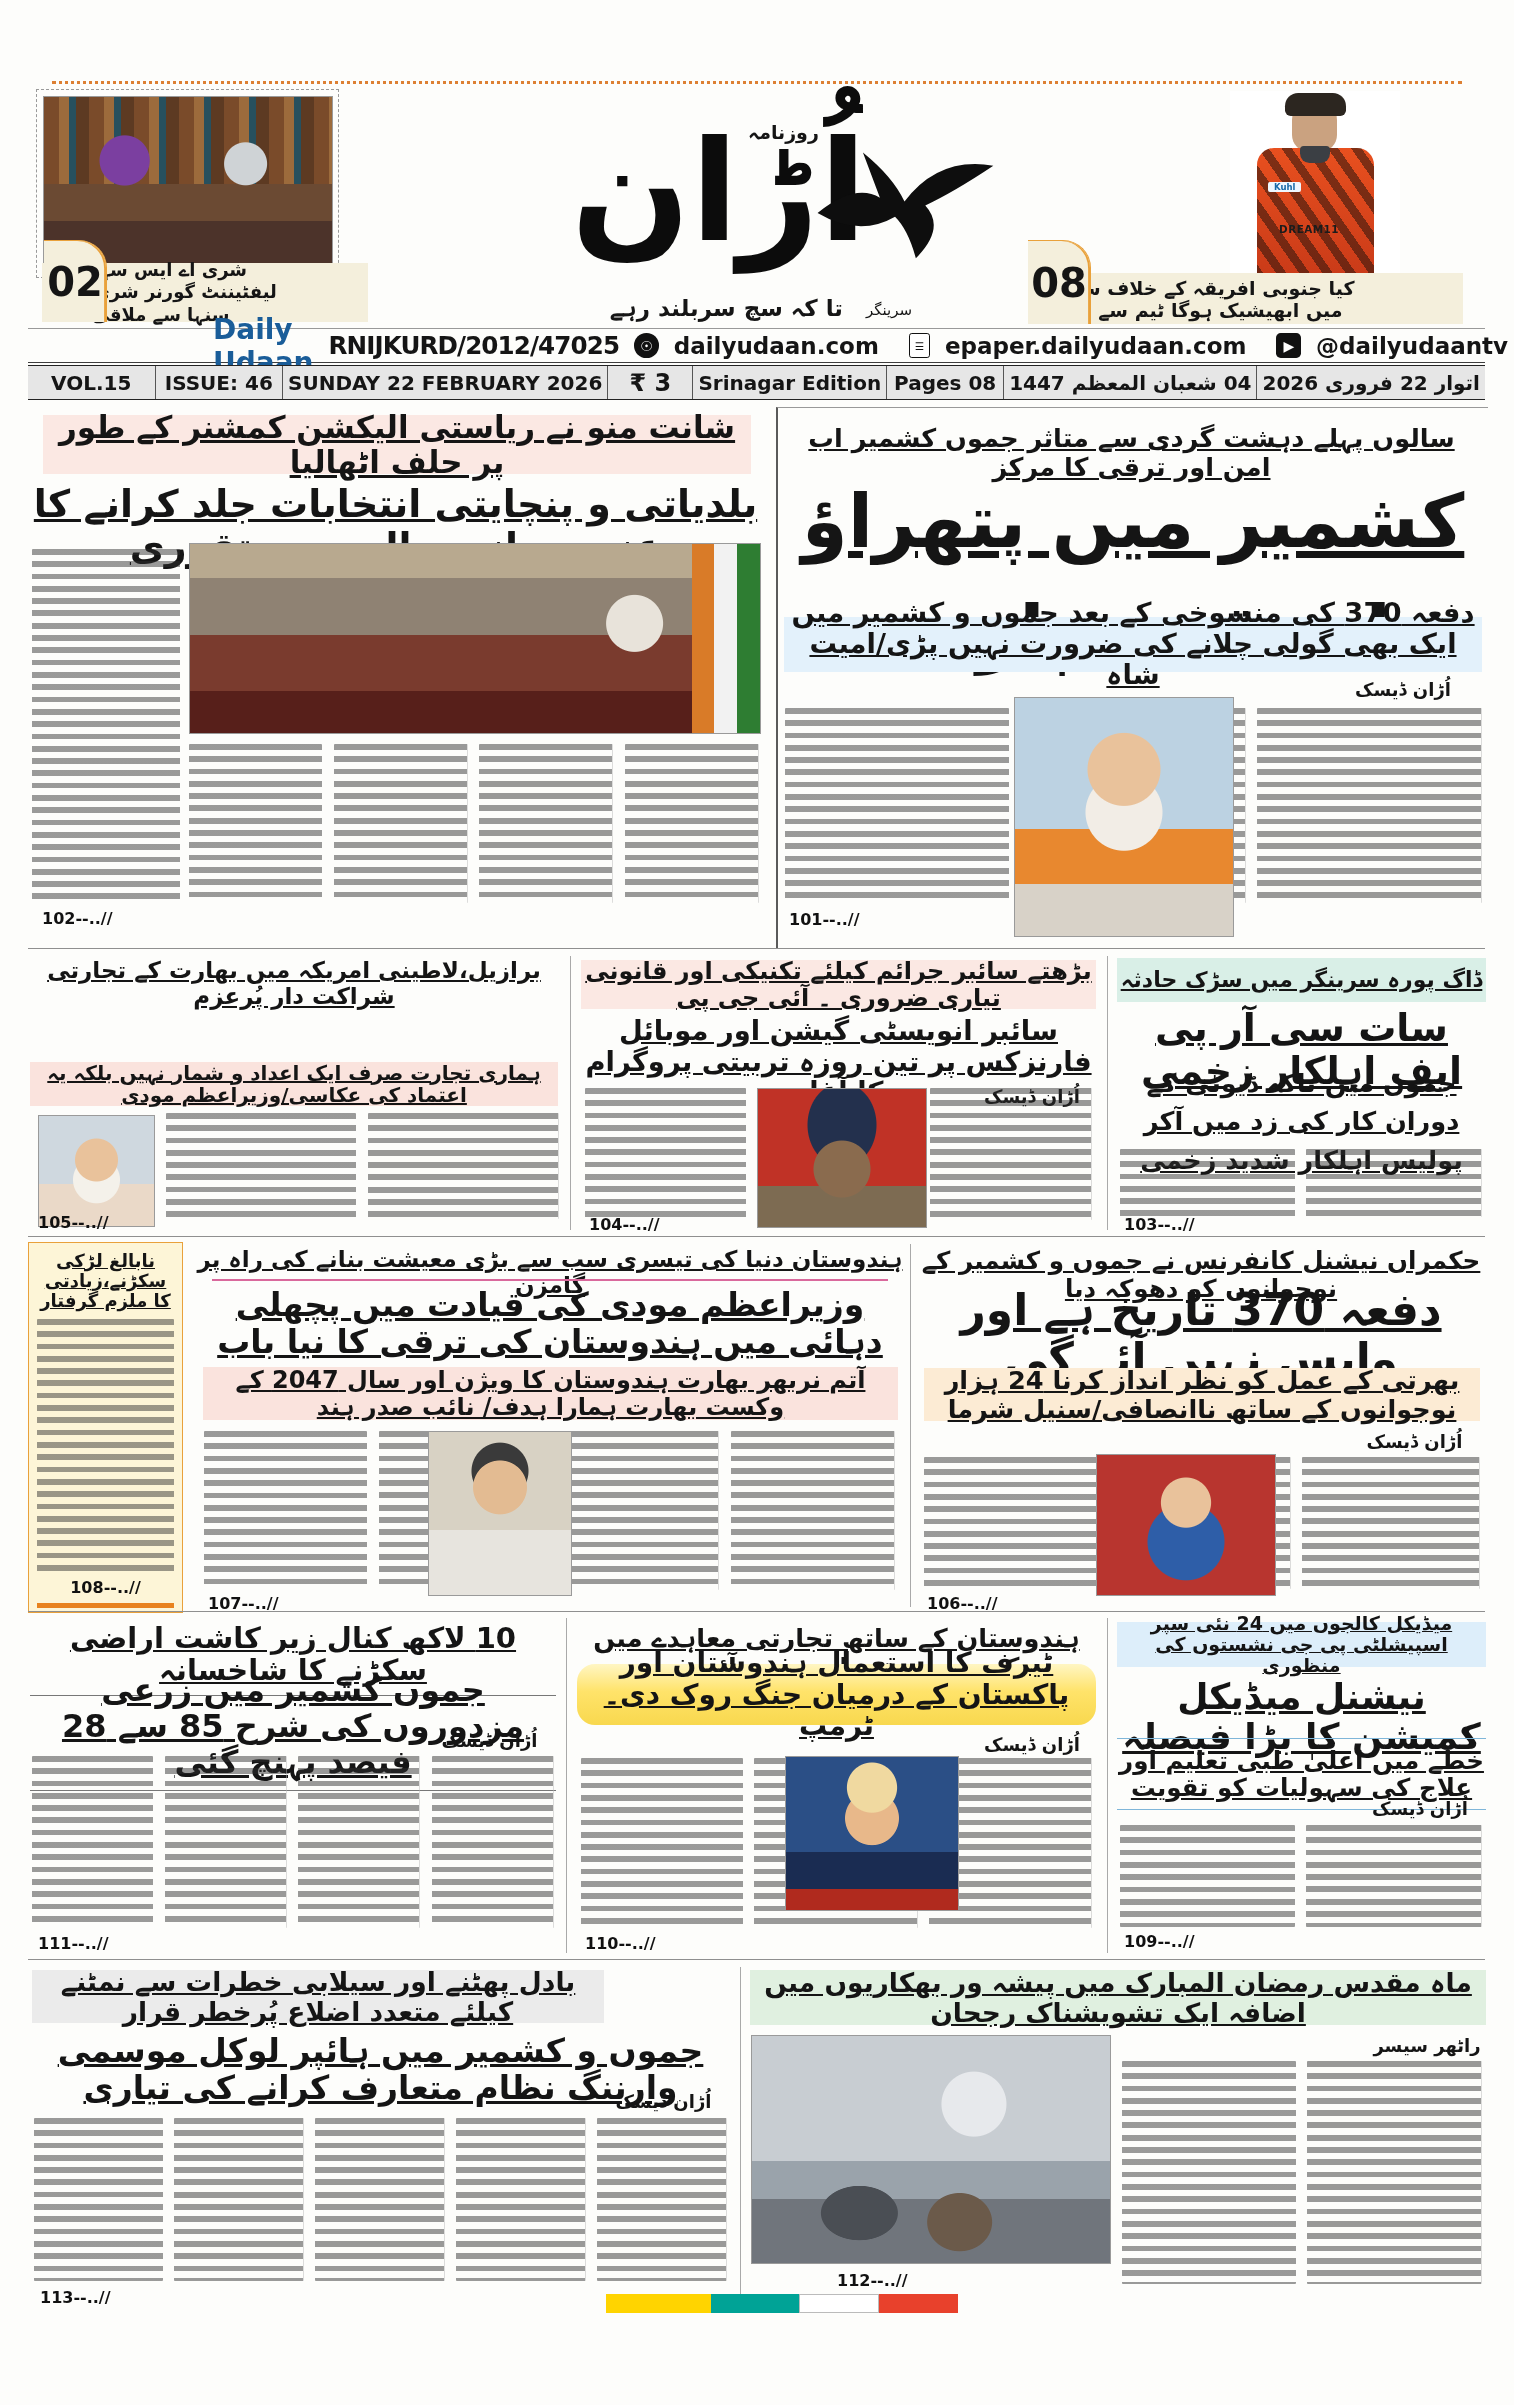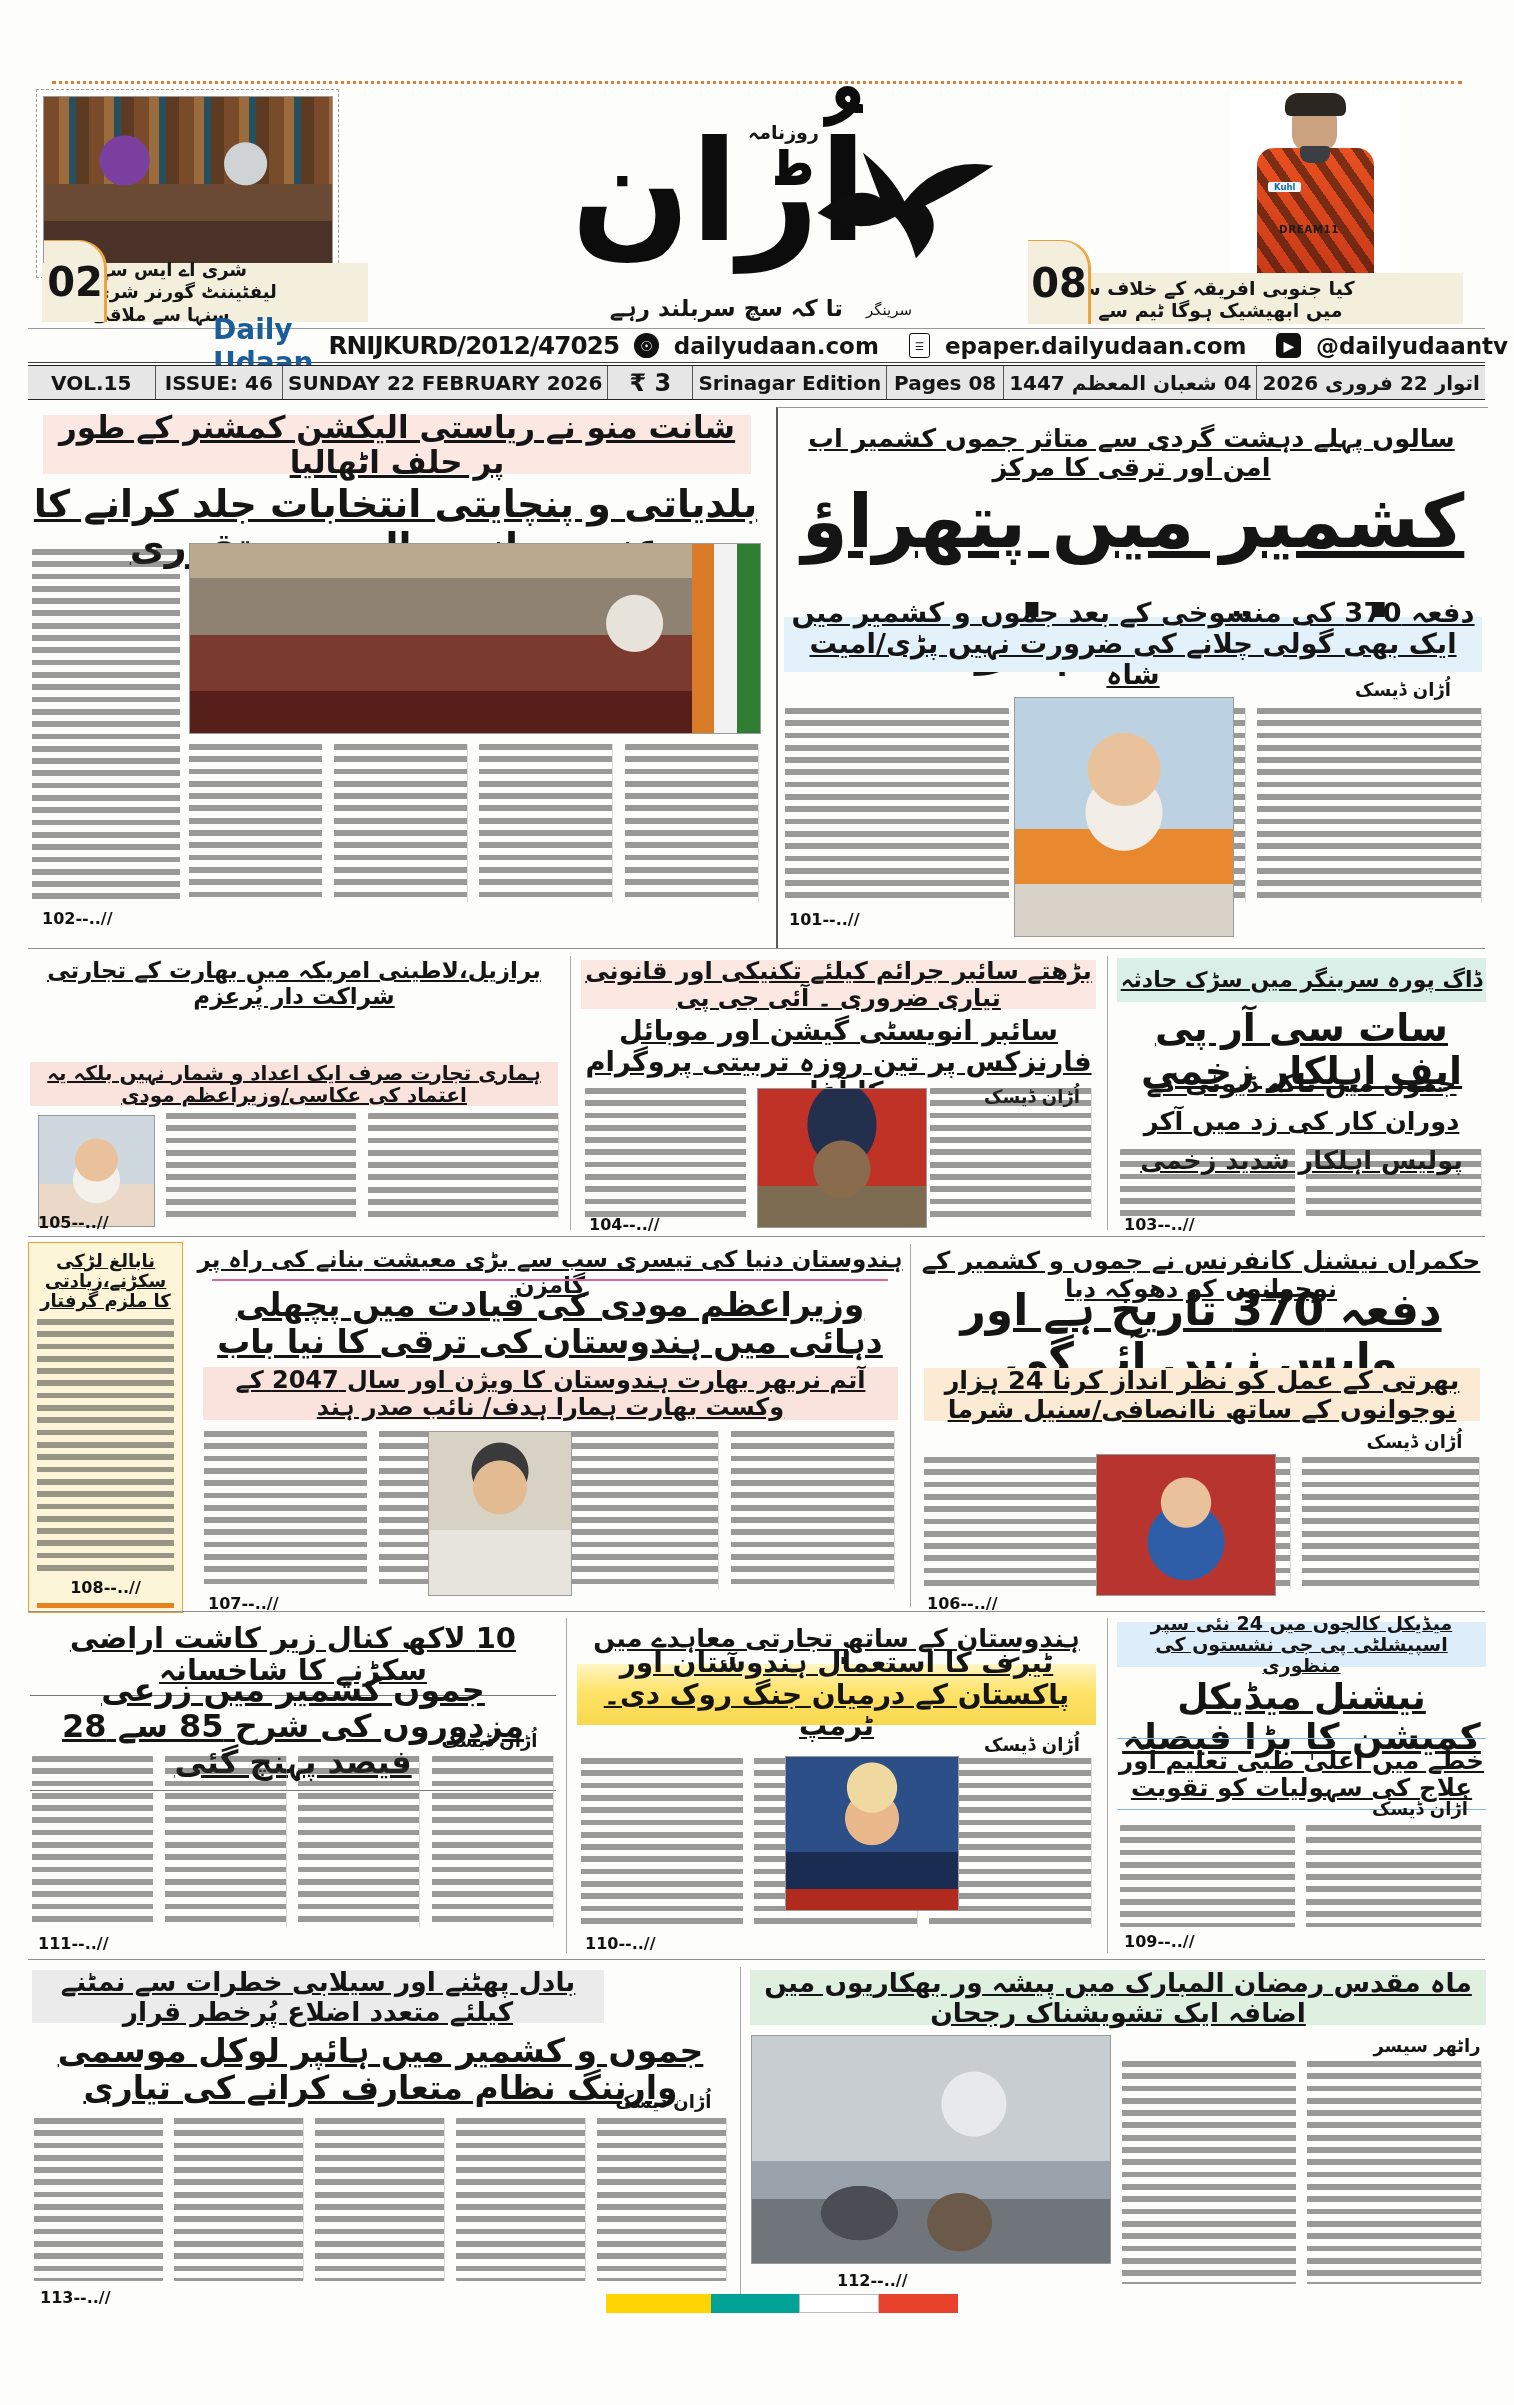--- a/index.html
+++ b/index.html
@@ -243,21 +243,21 @@
   <div class="abs cols" style="left:32px;top:1756px;width:522px;height:172px;">
     <div class="col"></div>
     <div class="col"></div>
     <div class="col"></div>
     <div class="col"></div>
   </div>
   <div class="abs marker" style="left:38px;top:1934px;">111--..//</div>
 
   <div class="abs rtl hl" style="left:577px;top:1624px;width:519px;font-size:25.6px;">ہندوستان کے ساتھ تجارتی معاہدے میں کچھ بھی تبدیلی نہیں آئی ہے</div>
   <div class="abs band rtl hl" style="left:577px;top:1664px;width:519px;height:61px;font-size:28px;
-       background:linear-gradient(180deg,#fff6c4 0,#ffe36a 45%,#f8d84e 100%);">ٹیرف کا استعمال ہندوستان اور پاکستان کے درمیان جنگ روک دی۔ٹرمپ</div>
+       background:linear-gradient(180deg,#fff6c4 0,#ffe36a 45%,#f8d84e 100%);border-radius:18px;">ٹیرف کا استعمال ہندوستان اور پاکستان کے درمیان جنگ روک دی۔ٹرمپ</div>
   <div class="abs rtl byline ctr" style="left:975px;top:1734px;width:114px;">اُڑان ڈیسک</div>
   <div class="abs cols" style="left:581px;top:1758px;width:511px;height:170px;">
     <div class="col"></div>
     <div class="col"></div>
     <div class="col"></div>
   </div>
   <div class="abs photo" style="left:785px;top:1756px;width:172px;height:153px;
        background:
         radial-gradient(circle at 50% 20%, #f0d9a0 0 24.6px, transparent 25.6px),
         radial-gradient(circle at 50% 40%, #e8b88a 0 26.5px, transparent 27.4px),

